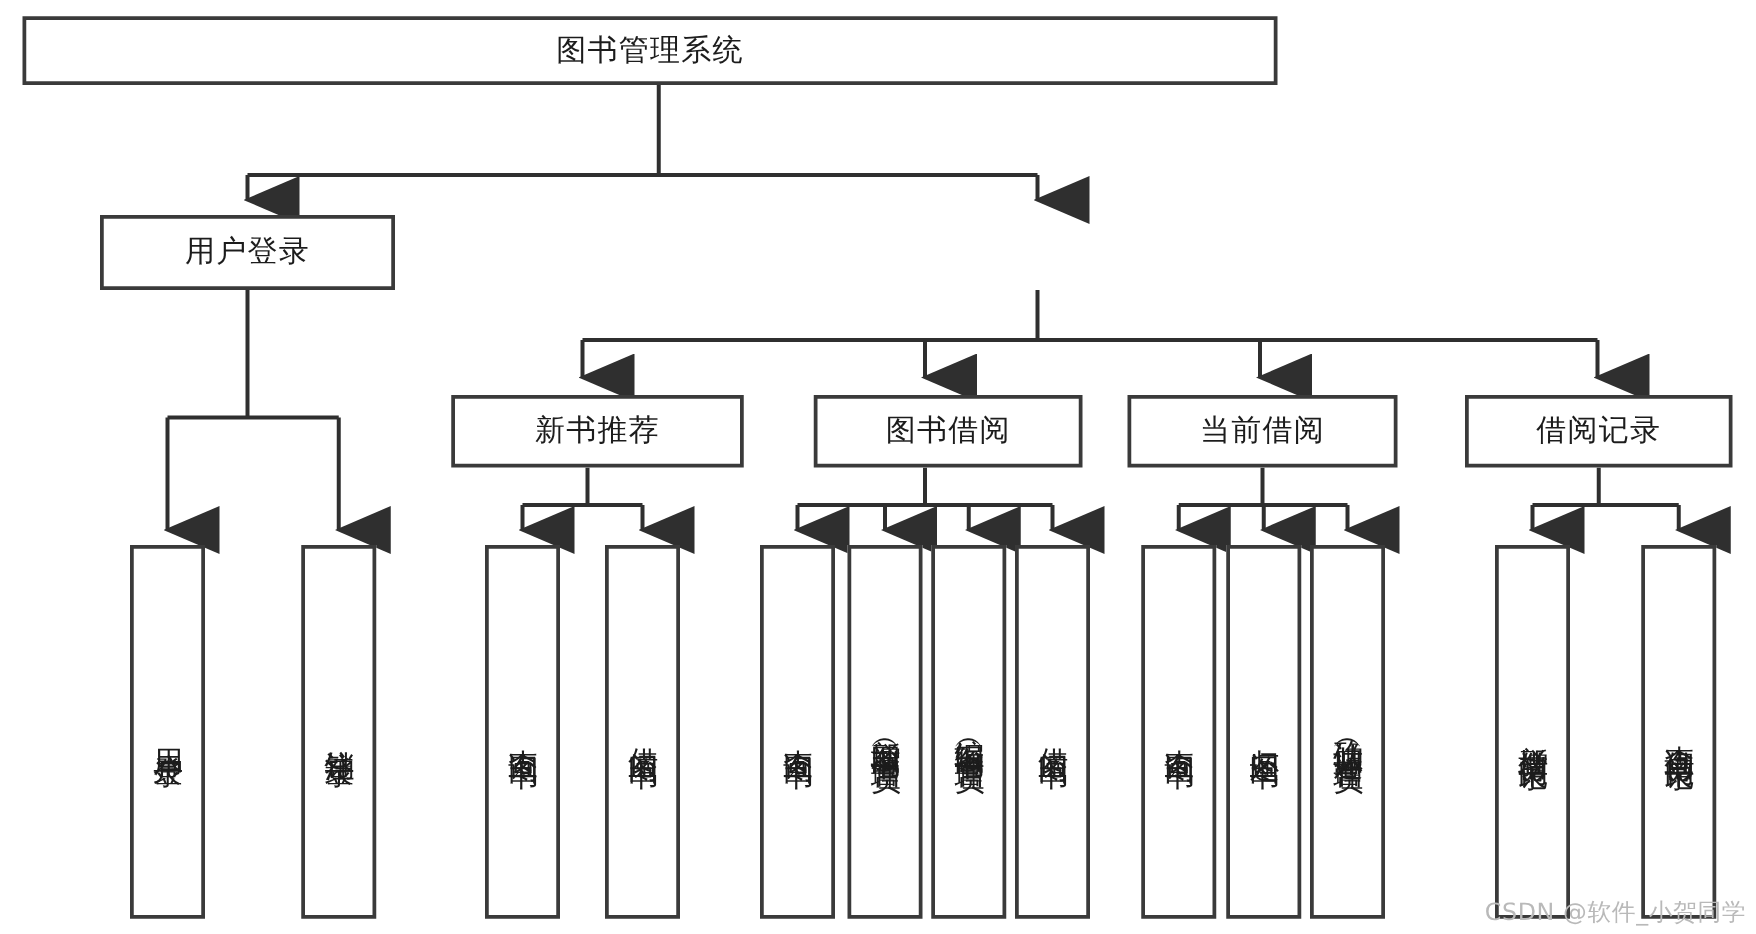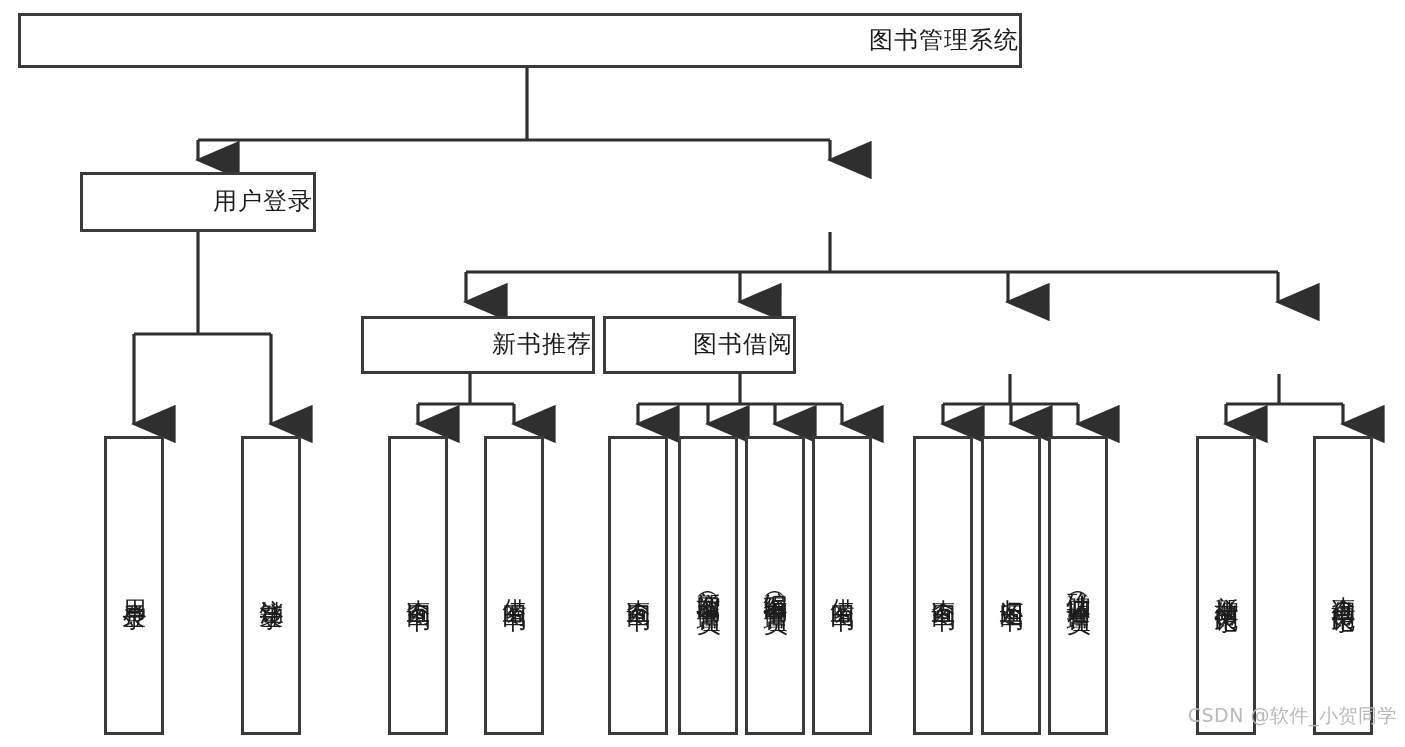--- a/index.html
+++ b/index.html
@@ -30,21 +30,20 @@
     background: #ffffff;
     border: 3px solid #3a3a3a;
     display: flex;
     align-items: center;
     justify-content: center;
     color: #1c1c1c;
   }
   .node.horiz {
     font-size: 24px;
     letter-spacing: 1px;
-    justify-content: flex-end;
   }
   .node.vert {
     writing-mode: vertical-rl;
     text-orientation: upright;
     font-size: 24px;
     letter-spacing: 3px;
     align-items: center;
     justify-content: center;
     padding-top: 4px;
     padding-bottom: 4px;
@@ -53,21 +52,21 @@
     display: block;
     line-height: 1.15;
     white-space: nowrap;
   }
   .node.vert .label {
     line-height: 1.05;
   }
   #watermark {
     position: absolute;
     right: 8px;
-    bottom: 18px;
+    bottom: 4px;
     font-size: 19px;
     color: #b9b9b9;
     letter-spacing: 0.5px;
     white-space: nowrap;
     pointer-events: none;
   }
 </style>
 </head>
 <body>
 
@@ -128,22 +127,28 @@
     <span class="label">图书管理系统</span>
   </div>
 
   <div class="node horiz" style="left:80px; top:172px; width:236px; height:60px;">
     <span class="label">用户登录</span>
   </div>
 
   <div class="node horiz" style="left:361px; top:316px; width:234px; height:58px;">
     <span class="label">新书推荐</span>
   </div>
-  <div class="node horiz" style="left:603px; top:316px; width:193px; height:58px;">
+  <div class="node horiz" style="left:651px; top:316px; width:215px; height:58px;">
     <span class="label">图书借阅</span>
+  </div>
+  <div class="node horiz" style="left:902px; top:316px; width:216px; height:58px;">
+    <span class="label">当前借阅</span>
+  </div>
+  <div class="node horiz" style="left:1172px; top:316px; width:214px; height:58px;">
+    <span class="label">借阅记录</span>
   </div>
 
   <div class="node vert" style="left:104px; top:436px; width:60px; height:299px;">
     <span class="label">用户登录</span>
   </div>
   <div class="node vert" style="left:241px; top:436px; width:60px; height:299px;">
     <span class="label">注销登录</span>
   </div>
   <div class="node vert" style="left:388px; top:436px; width:60px; height:299px;">
     <span class="label">查询图书</span>

